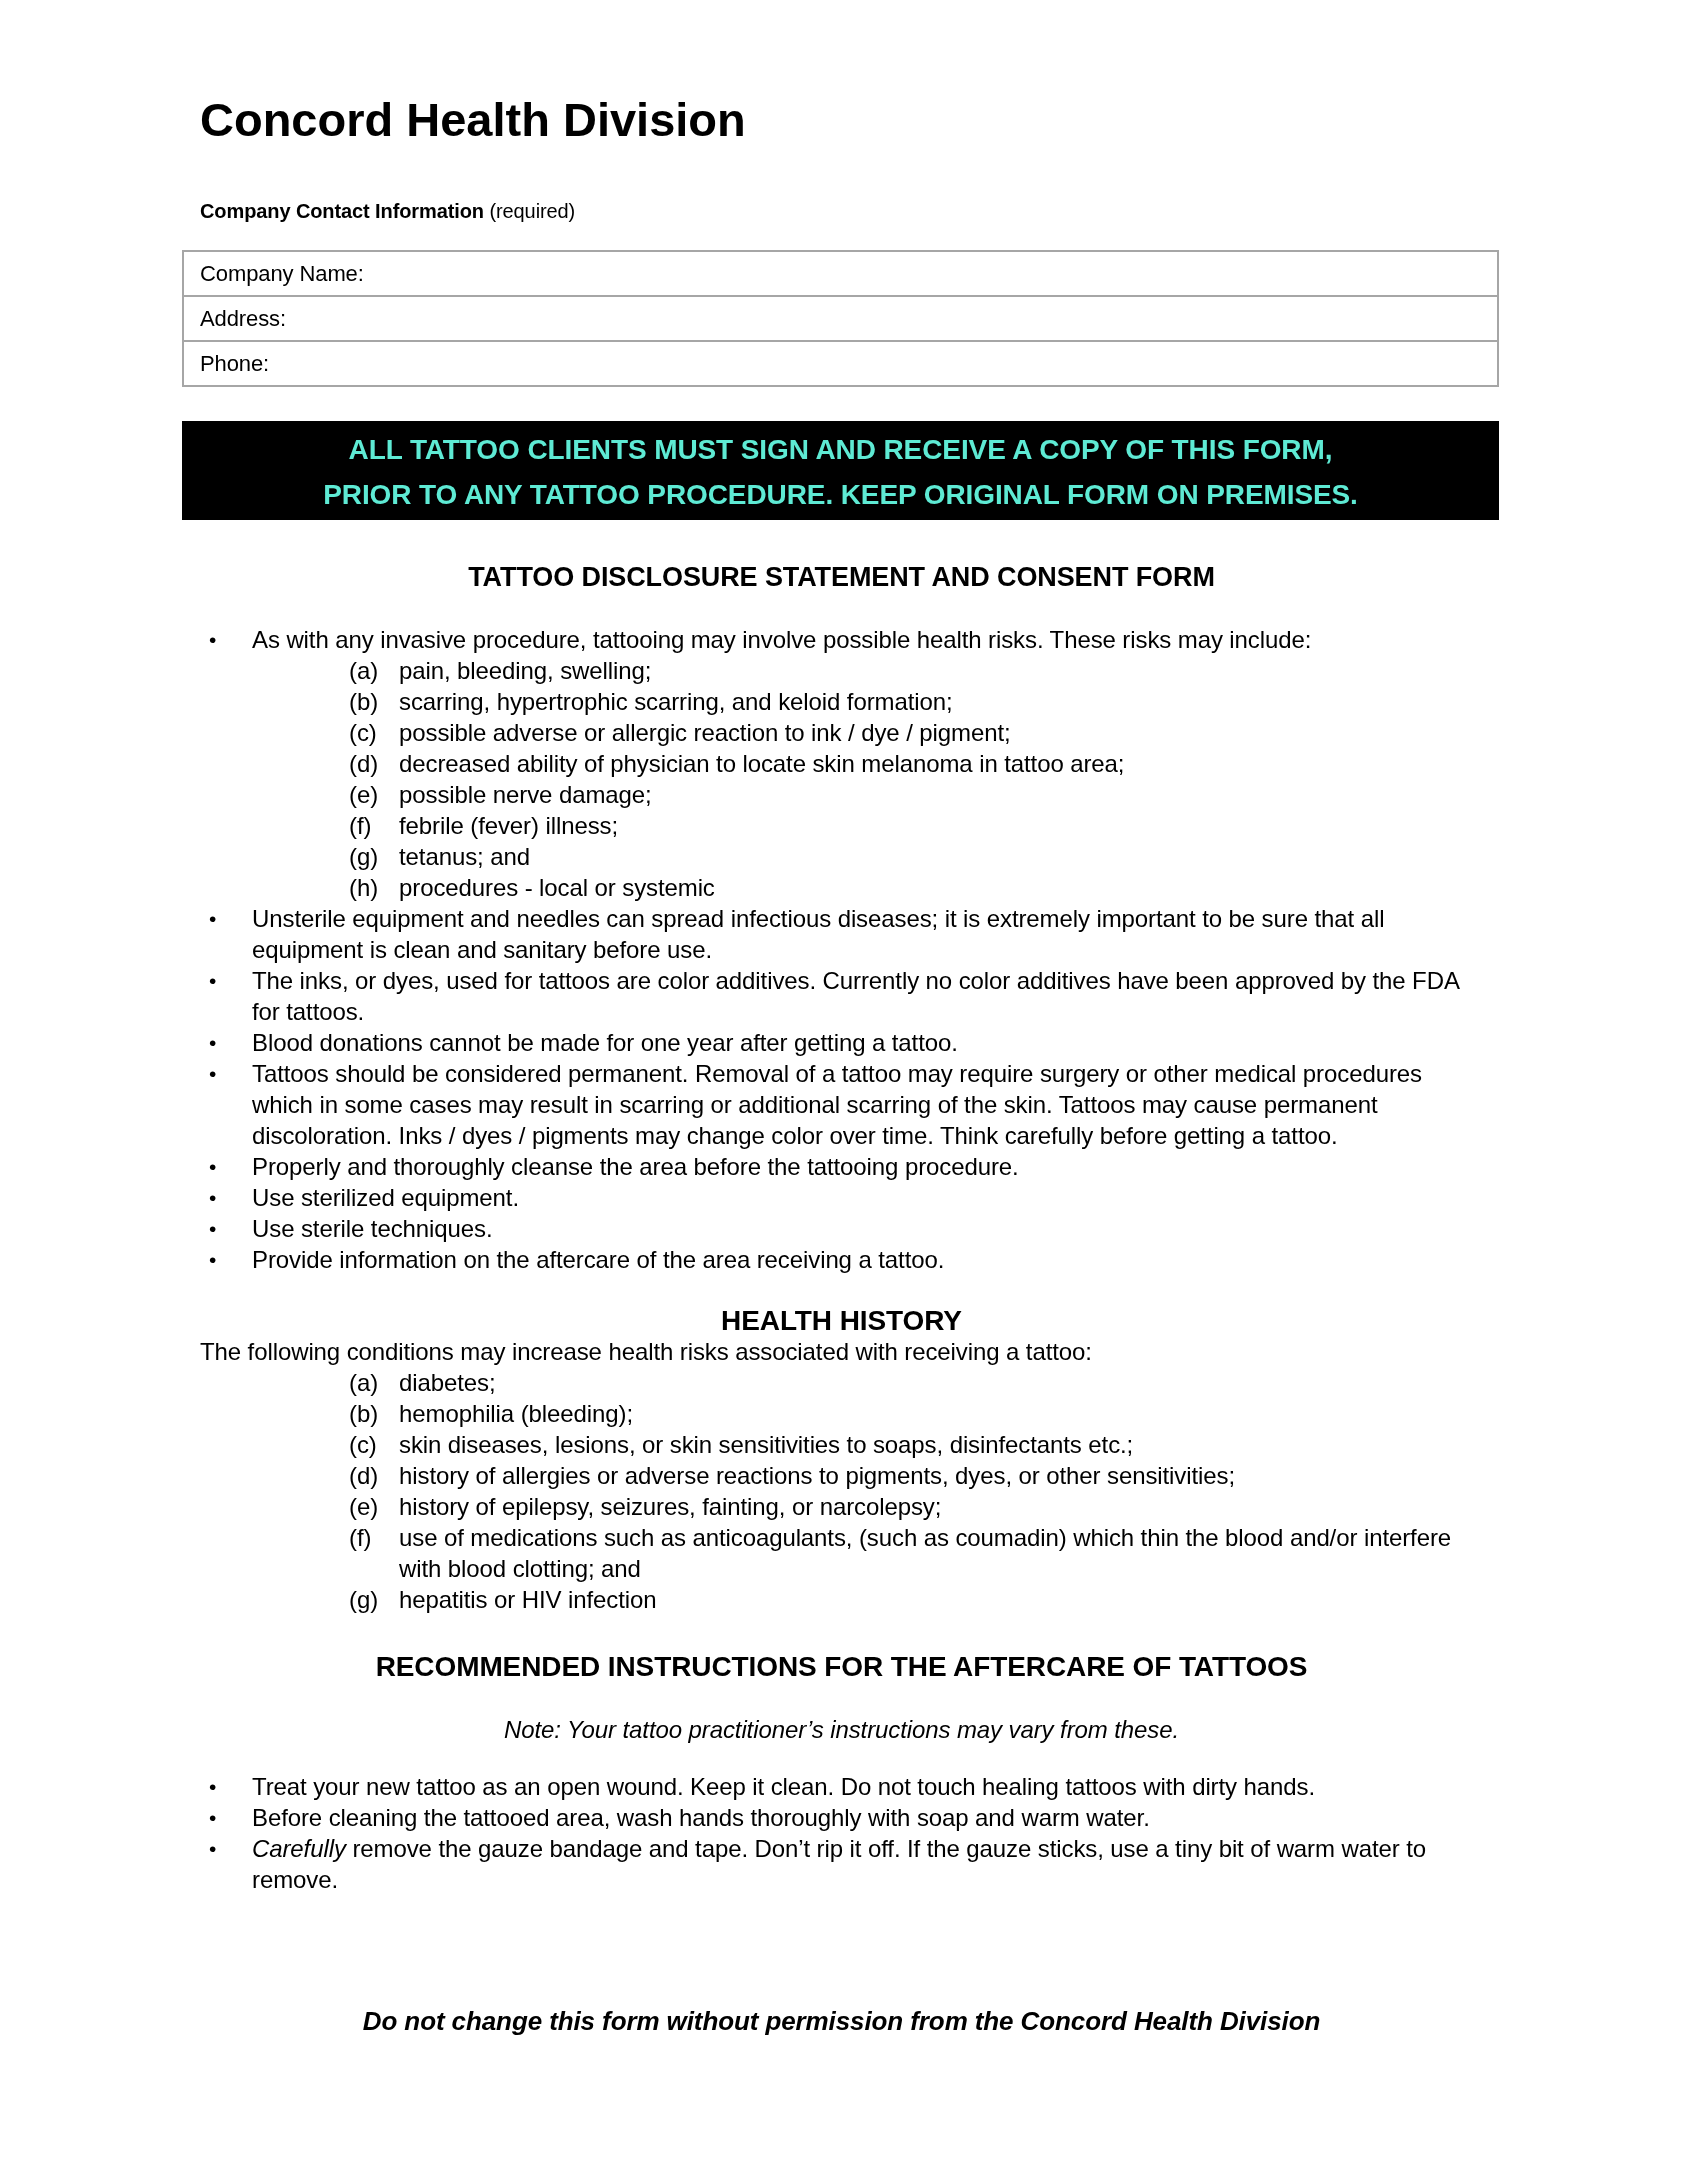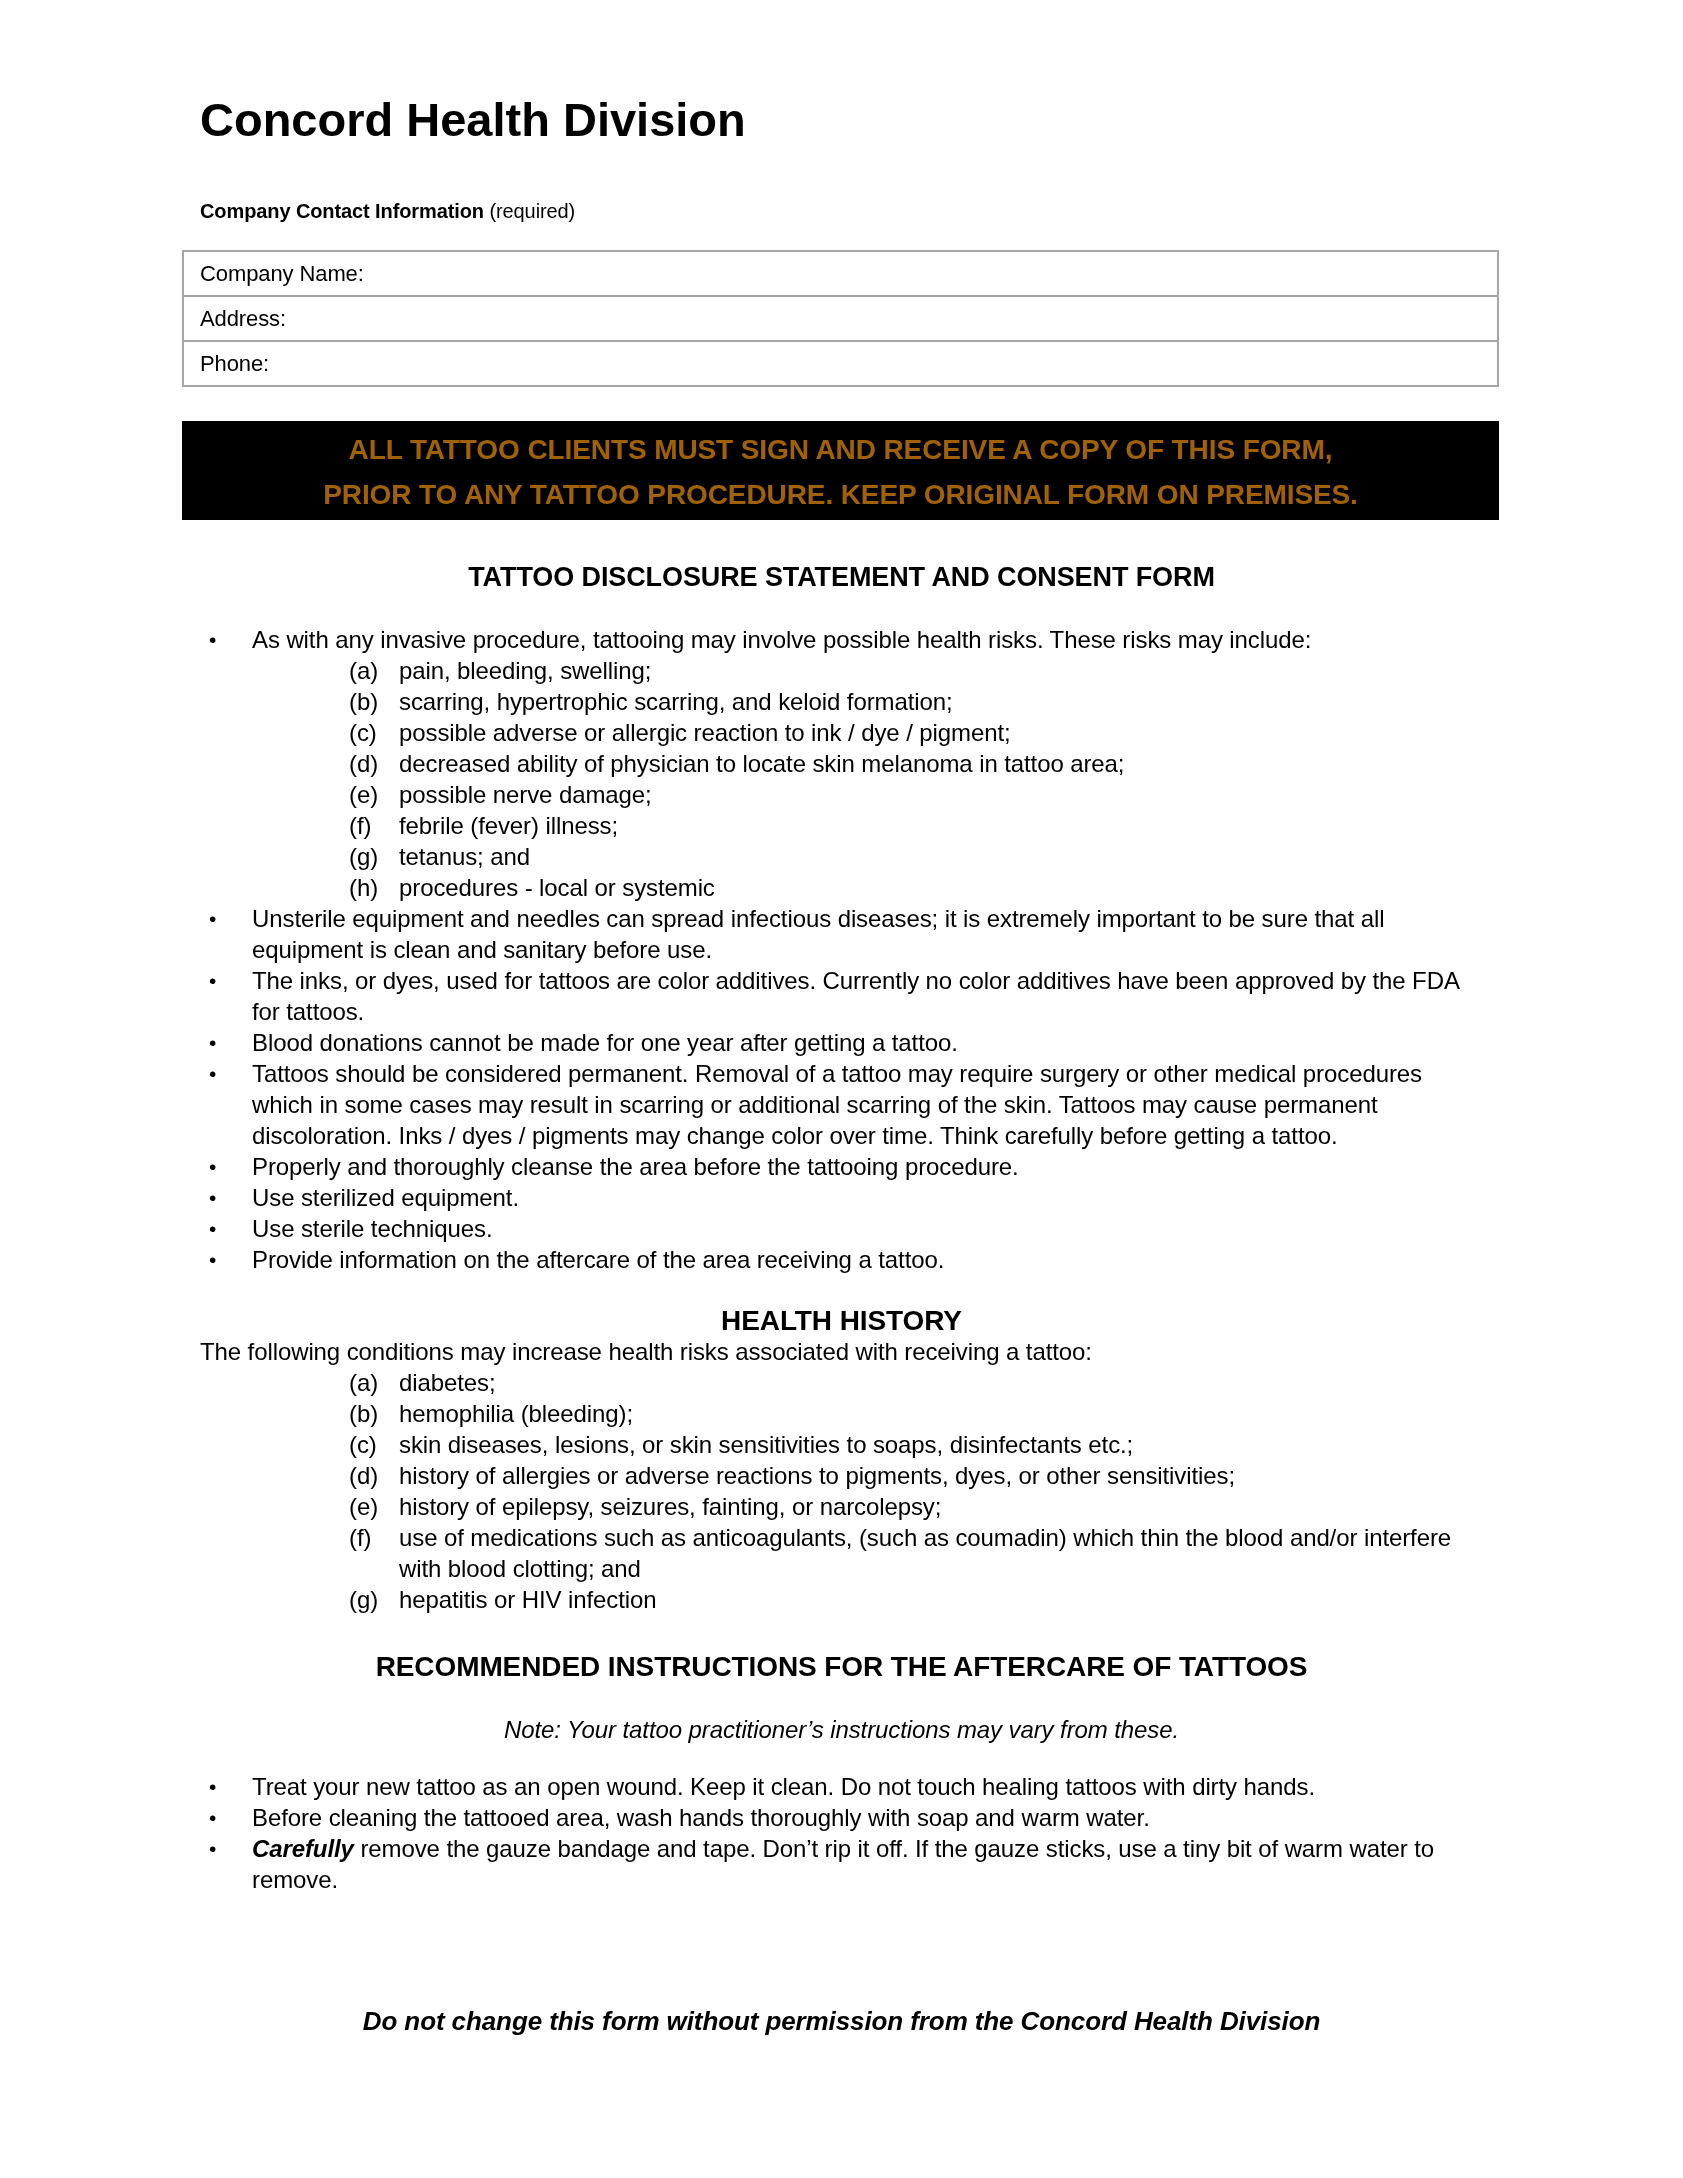--- a/index.html
+++ b/index.html
@@ -39,21 +39,21 @@
     padding:0 0 0 16px;
     font-size:22px;
     background:#ffffff;
   }
   .banner{
     position:relative;
     margin:34px 0 0 182px;
     width:1317px;
     box-sizing:border-box;
     background:#000000;
-    color:#a16207;
+    color:#5eead4;
     text-align:center;
     font-weight:700;
     font-size:28px;
     line-height:45px;
     padding:6px 0 3px 0;
   }
   .banner::after{
     content:"";
     position:absolute;
     z-index:-1;
@@ -95,21 +95,21 @@
     font-weight:700;
     font-size:28px;
   }
   .aftercare-heading{margin-top:36px;}
   .note-line{
     text-align:center;
     font-style:italic;
     margin-top:32px;
   }
   .aftercare-bullets{margin-top:26px;}
-  .bi{font-weight:700;font-style:italic;}
+  .bi{font-weight:400;font-style:italic;}
   .footer-note{
     margin-top:111px;
     text-align:center;
     font-weight:700;
     font-style:italic;
     font-size:26px;
   }
 </style>
 </head>
 <body>

